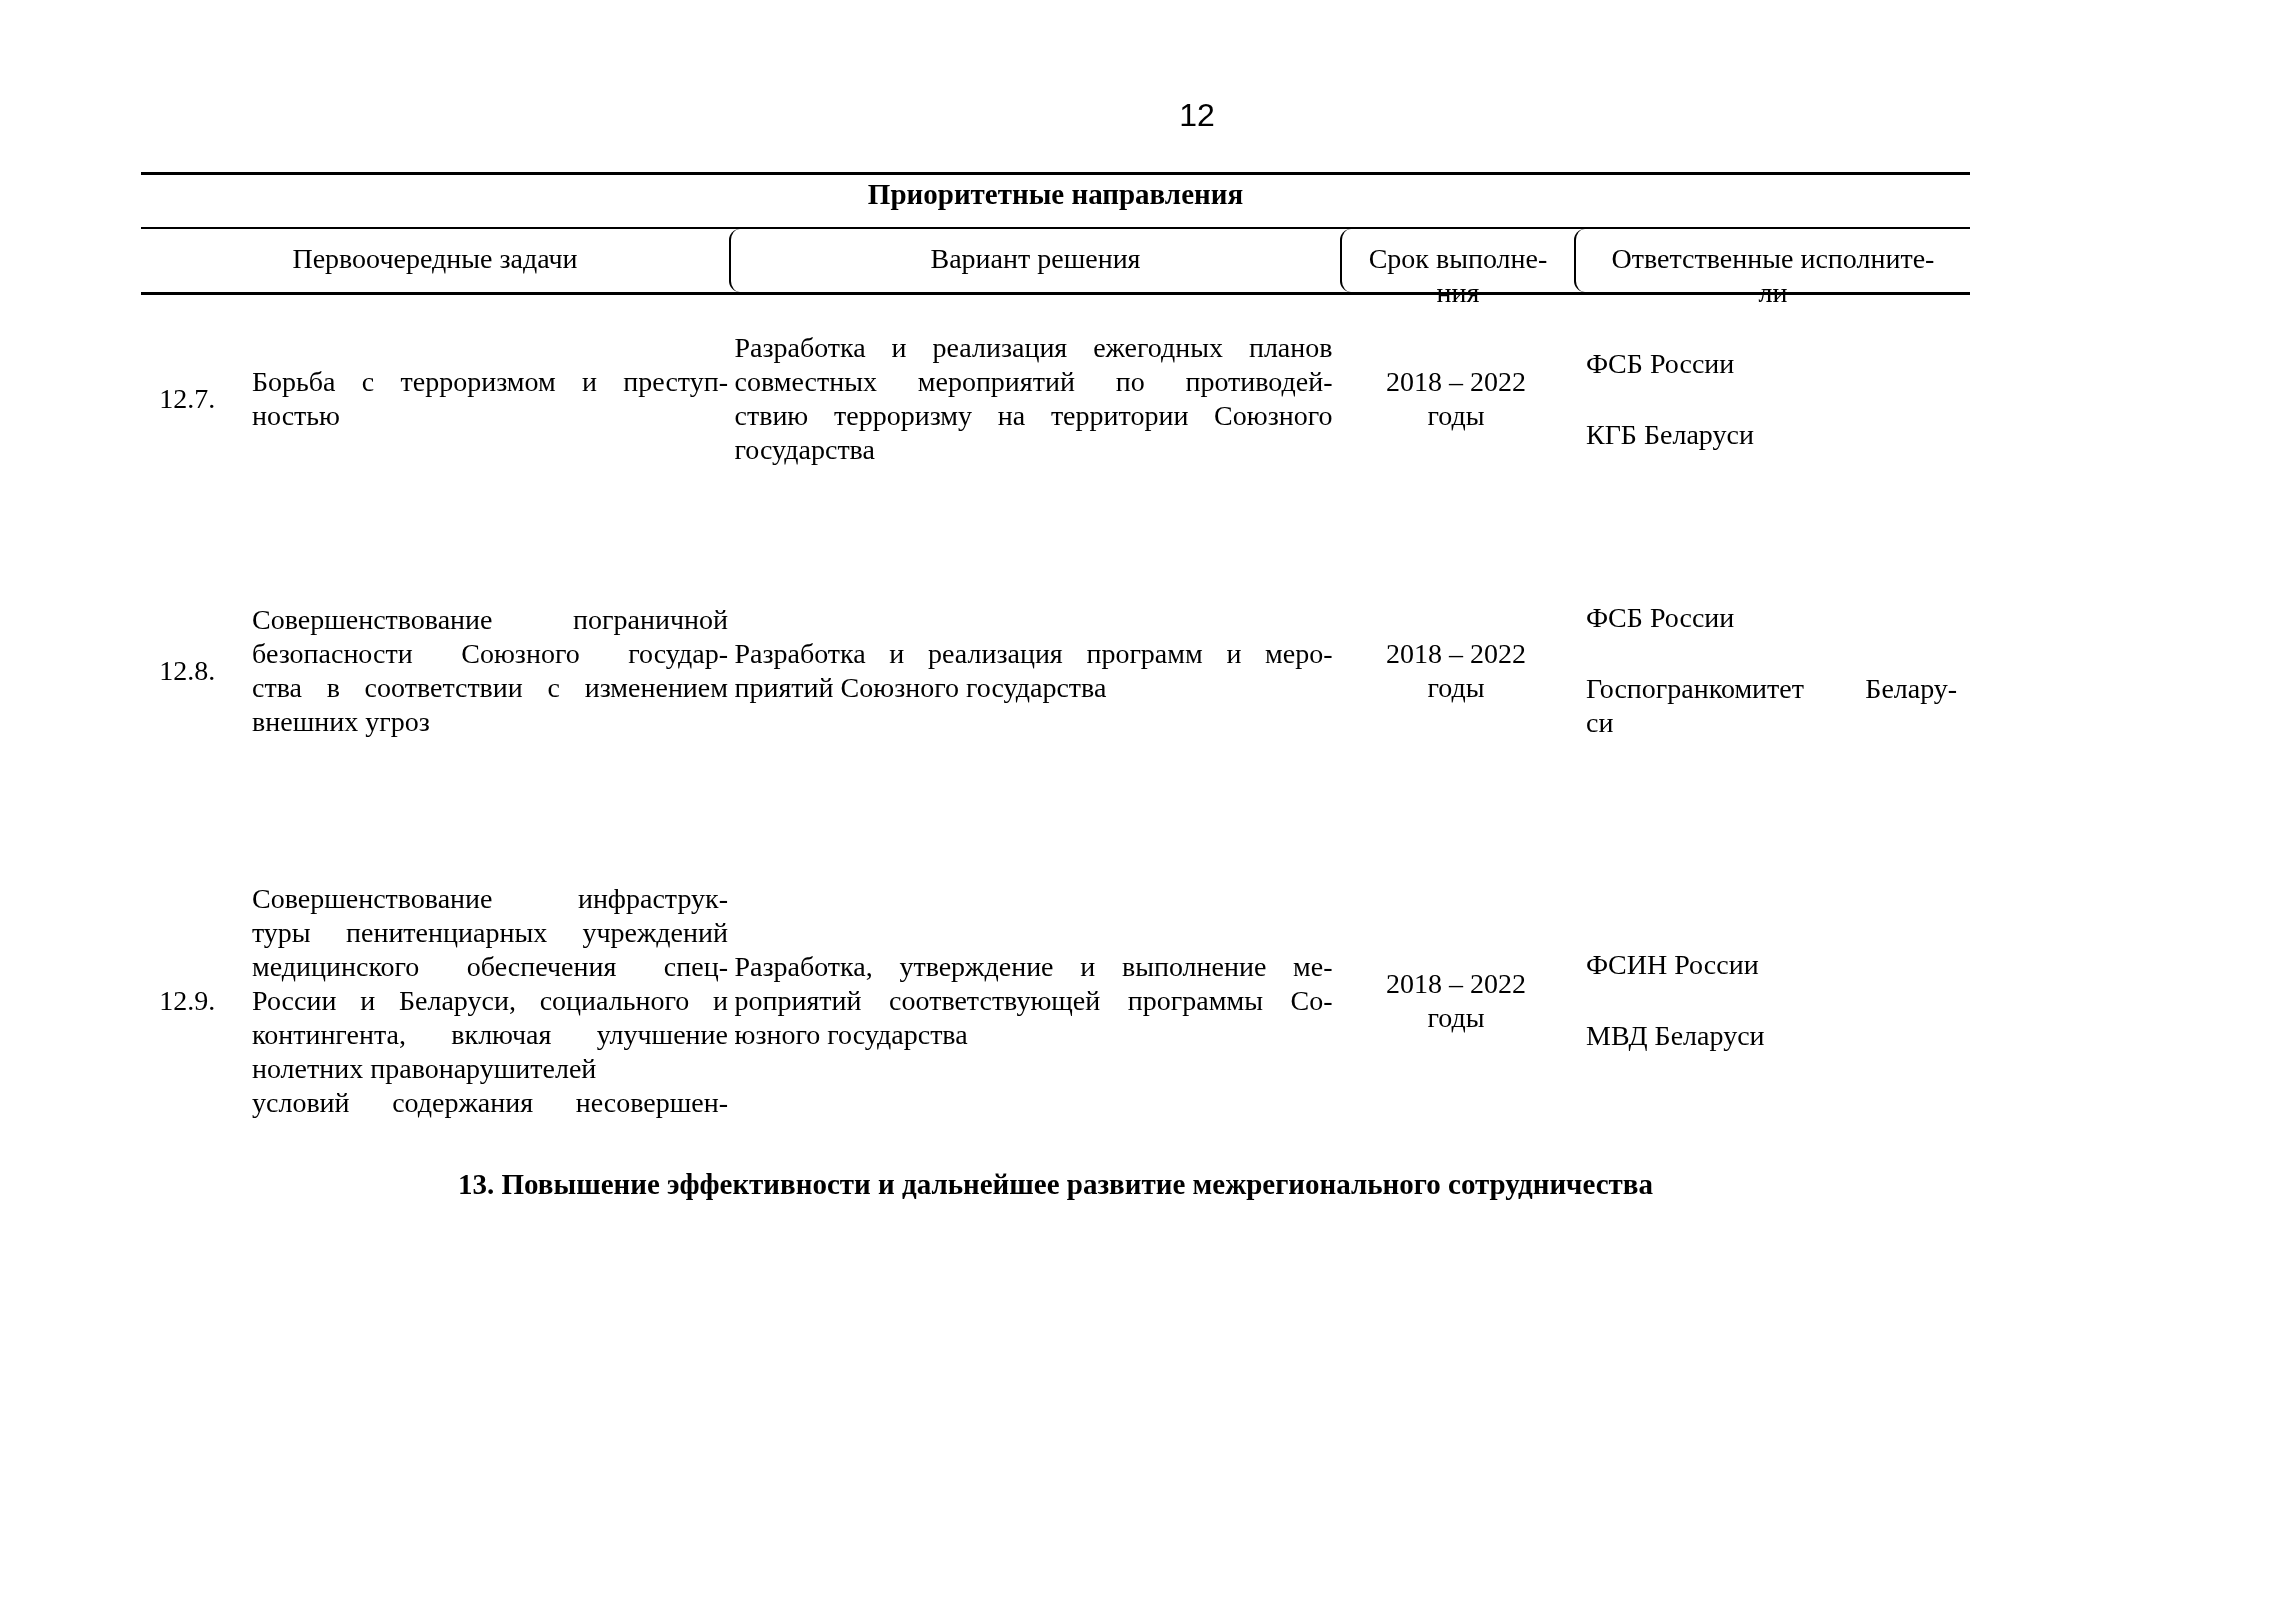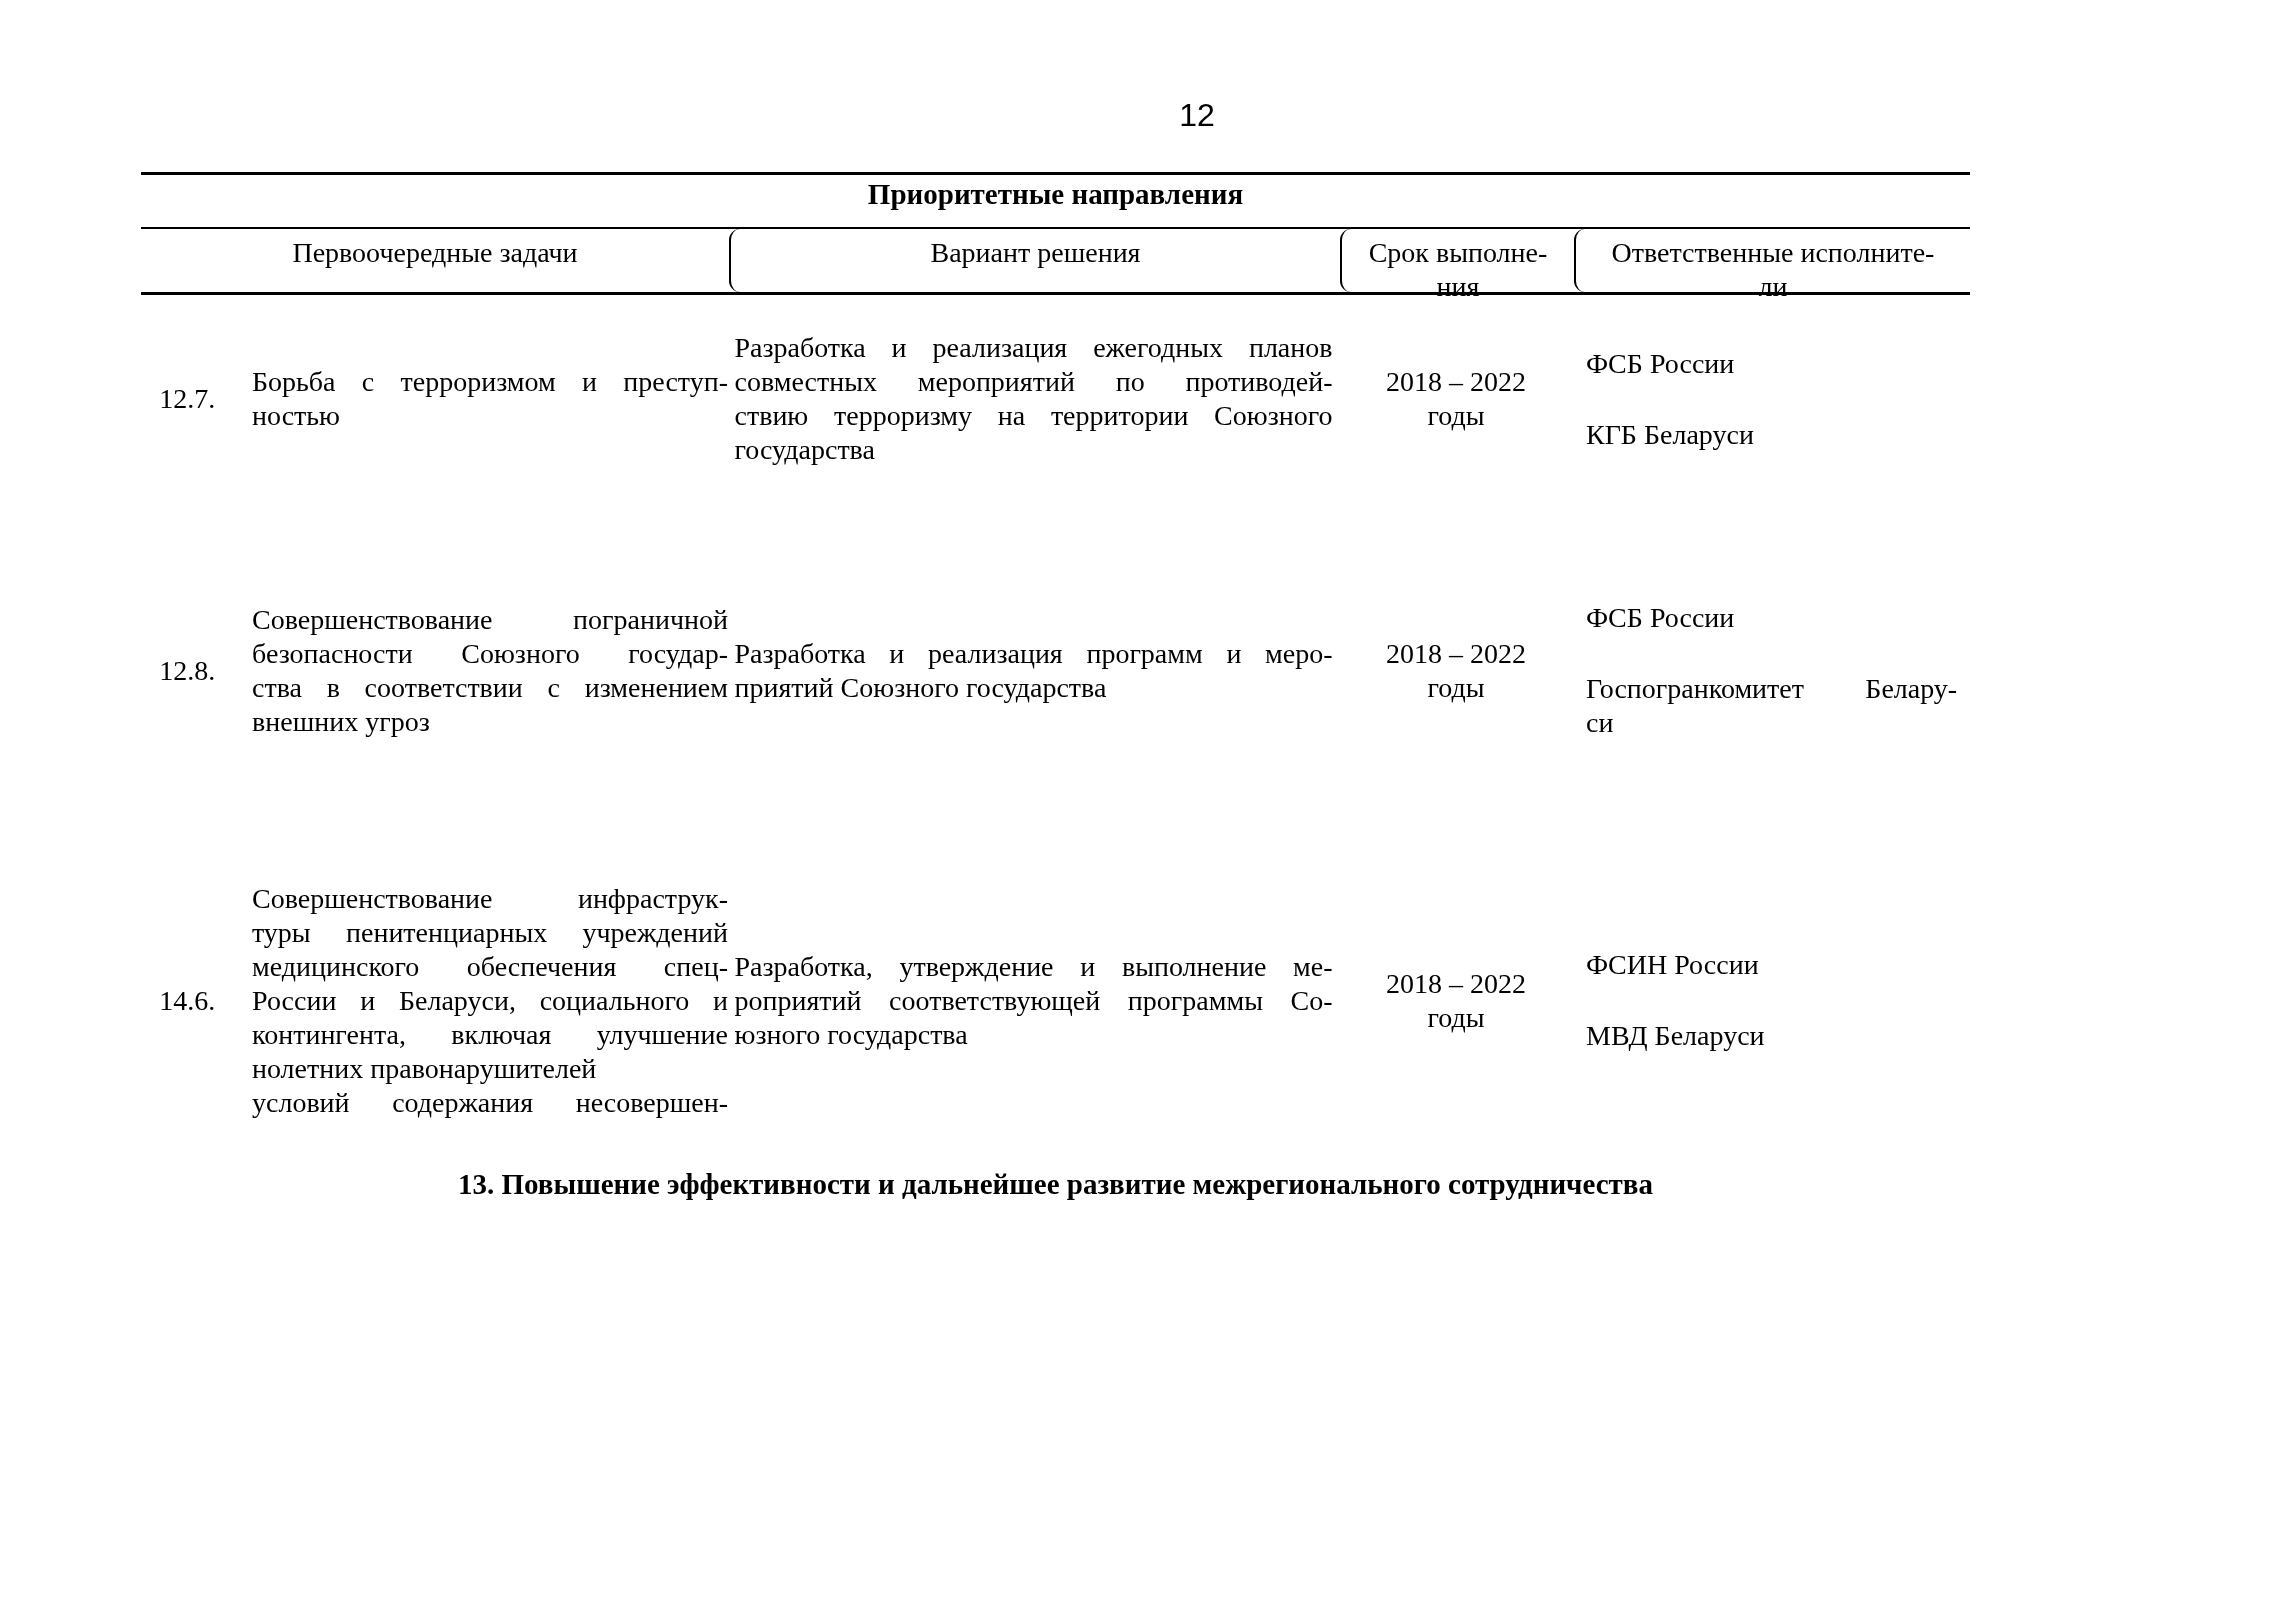--- a/index.html
+++ b/index.html
@@ -44,21 +44,21 @@
     font-size: 29px;
     font-weight: bold;
     line-height: 34px;
   }
   .header-row {
     height: 63px;
     display: flex;
   }
   .hcell {
     box-sizing: border-box;
-    padding-top: 7px;
+    padding-top: 13px;
     text-align: center;
     font-size: 28px;
     line-height: 34px;
   }
   .hcell + .hcell { border-left: 2px solid #000000; border-radius: 11px; }
   .w-c1 { width: 588px; }
   .w-c2 { width: 611px; }
   .w-c3 { width: 234px; }
   .w-c4 { width: 396px; }
   .row { display: flex; }
@@ -173,21 +173,21 @@
       <div class="cell resp">
         <div class="ln">ФСБ России</div>
         <div class="gap"></div>
         <div class="ln jl">Госпогранкомитет Белару-</div>
         <div class="ln">си</div>
       </div>
     </div>
 
     <div class="row row-3">
       <div class="cell num">
-        <div class="ln">14.6.</div>
+        <div class="ln">12.9.</div>
       </div>
       <div class="cell task">
         <div class="ln jl">Совершенствование инфраструк-</div>
         <div class="ln jl">туры пенитенциарных учреждений</div>
         <div class="ln jl">медицинского обеспечения спец-</div>
         <div class="ln jl">России и Беларуси, социального и</div>
         <div class="ln jl">контингента, включая улучшение</div>
         <div class="ln">нолетних правонарушителей</div>
         <div class="ln jl">условий содержания несовершен-</div>
       </div>

